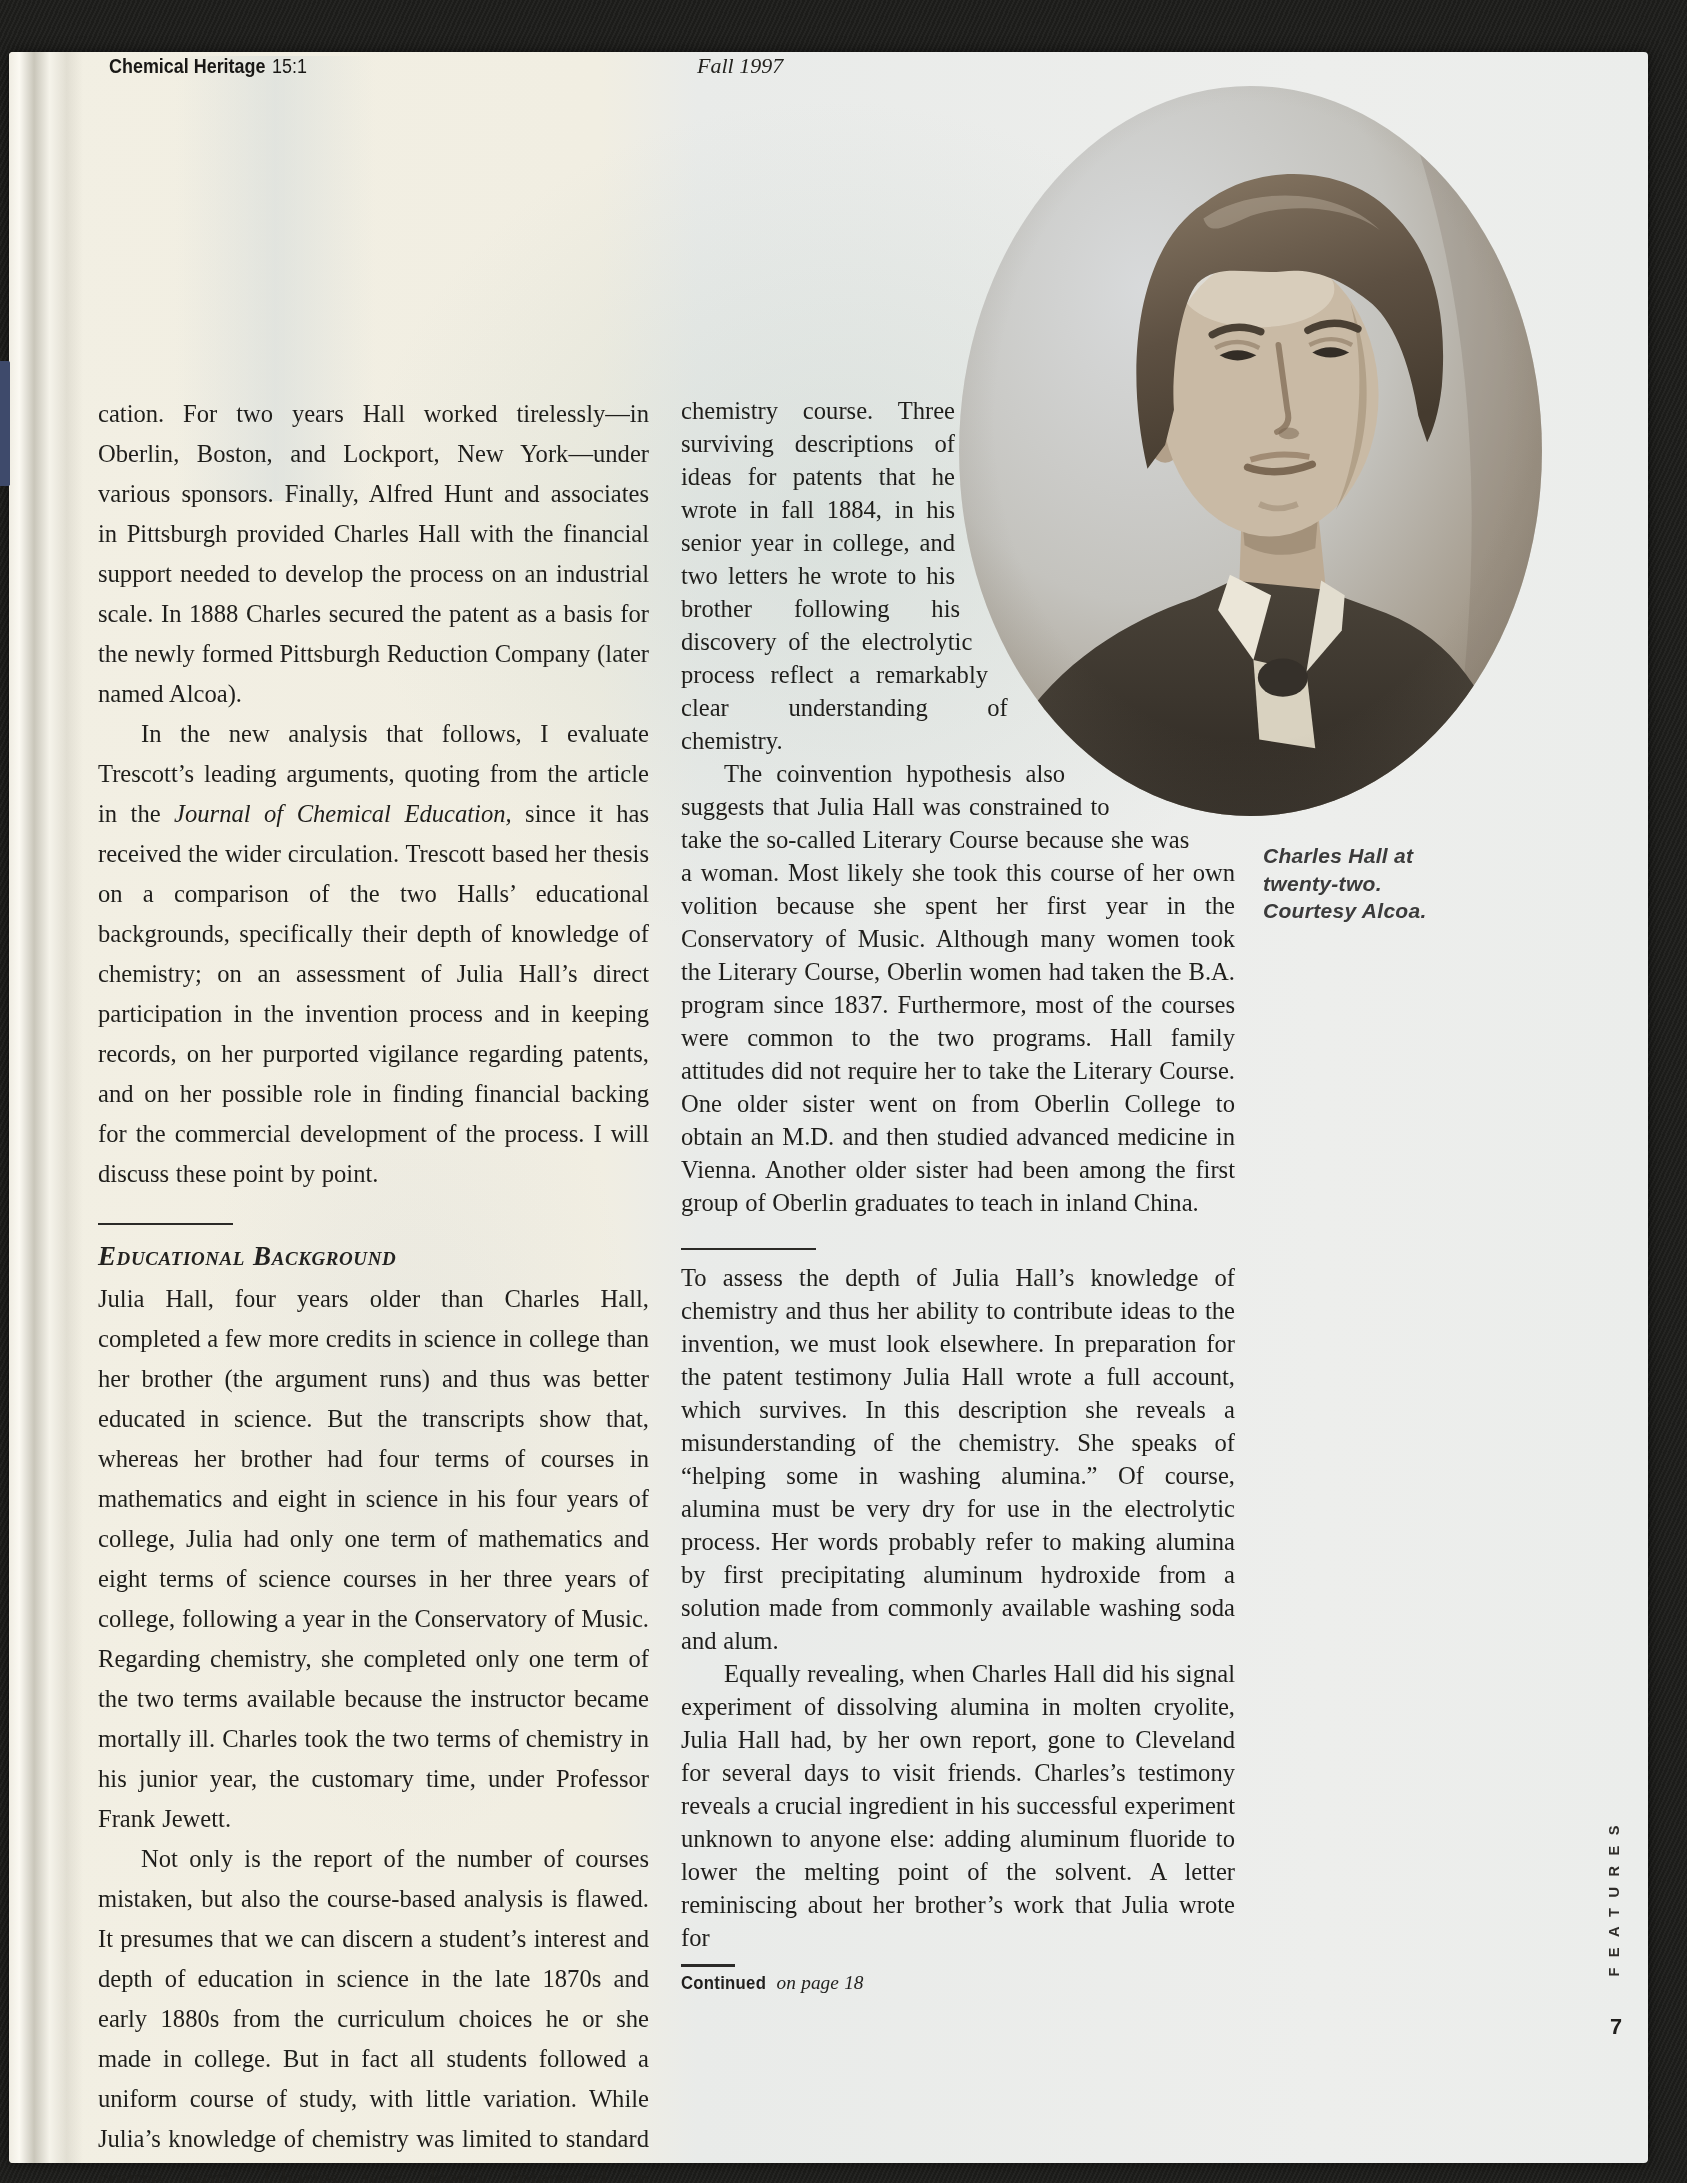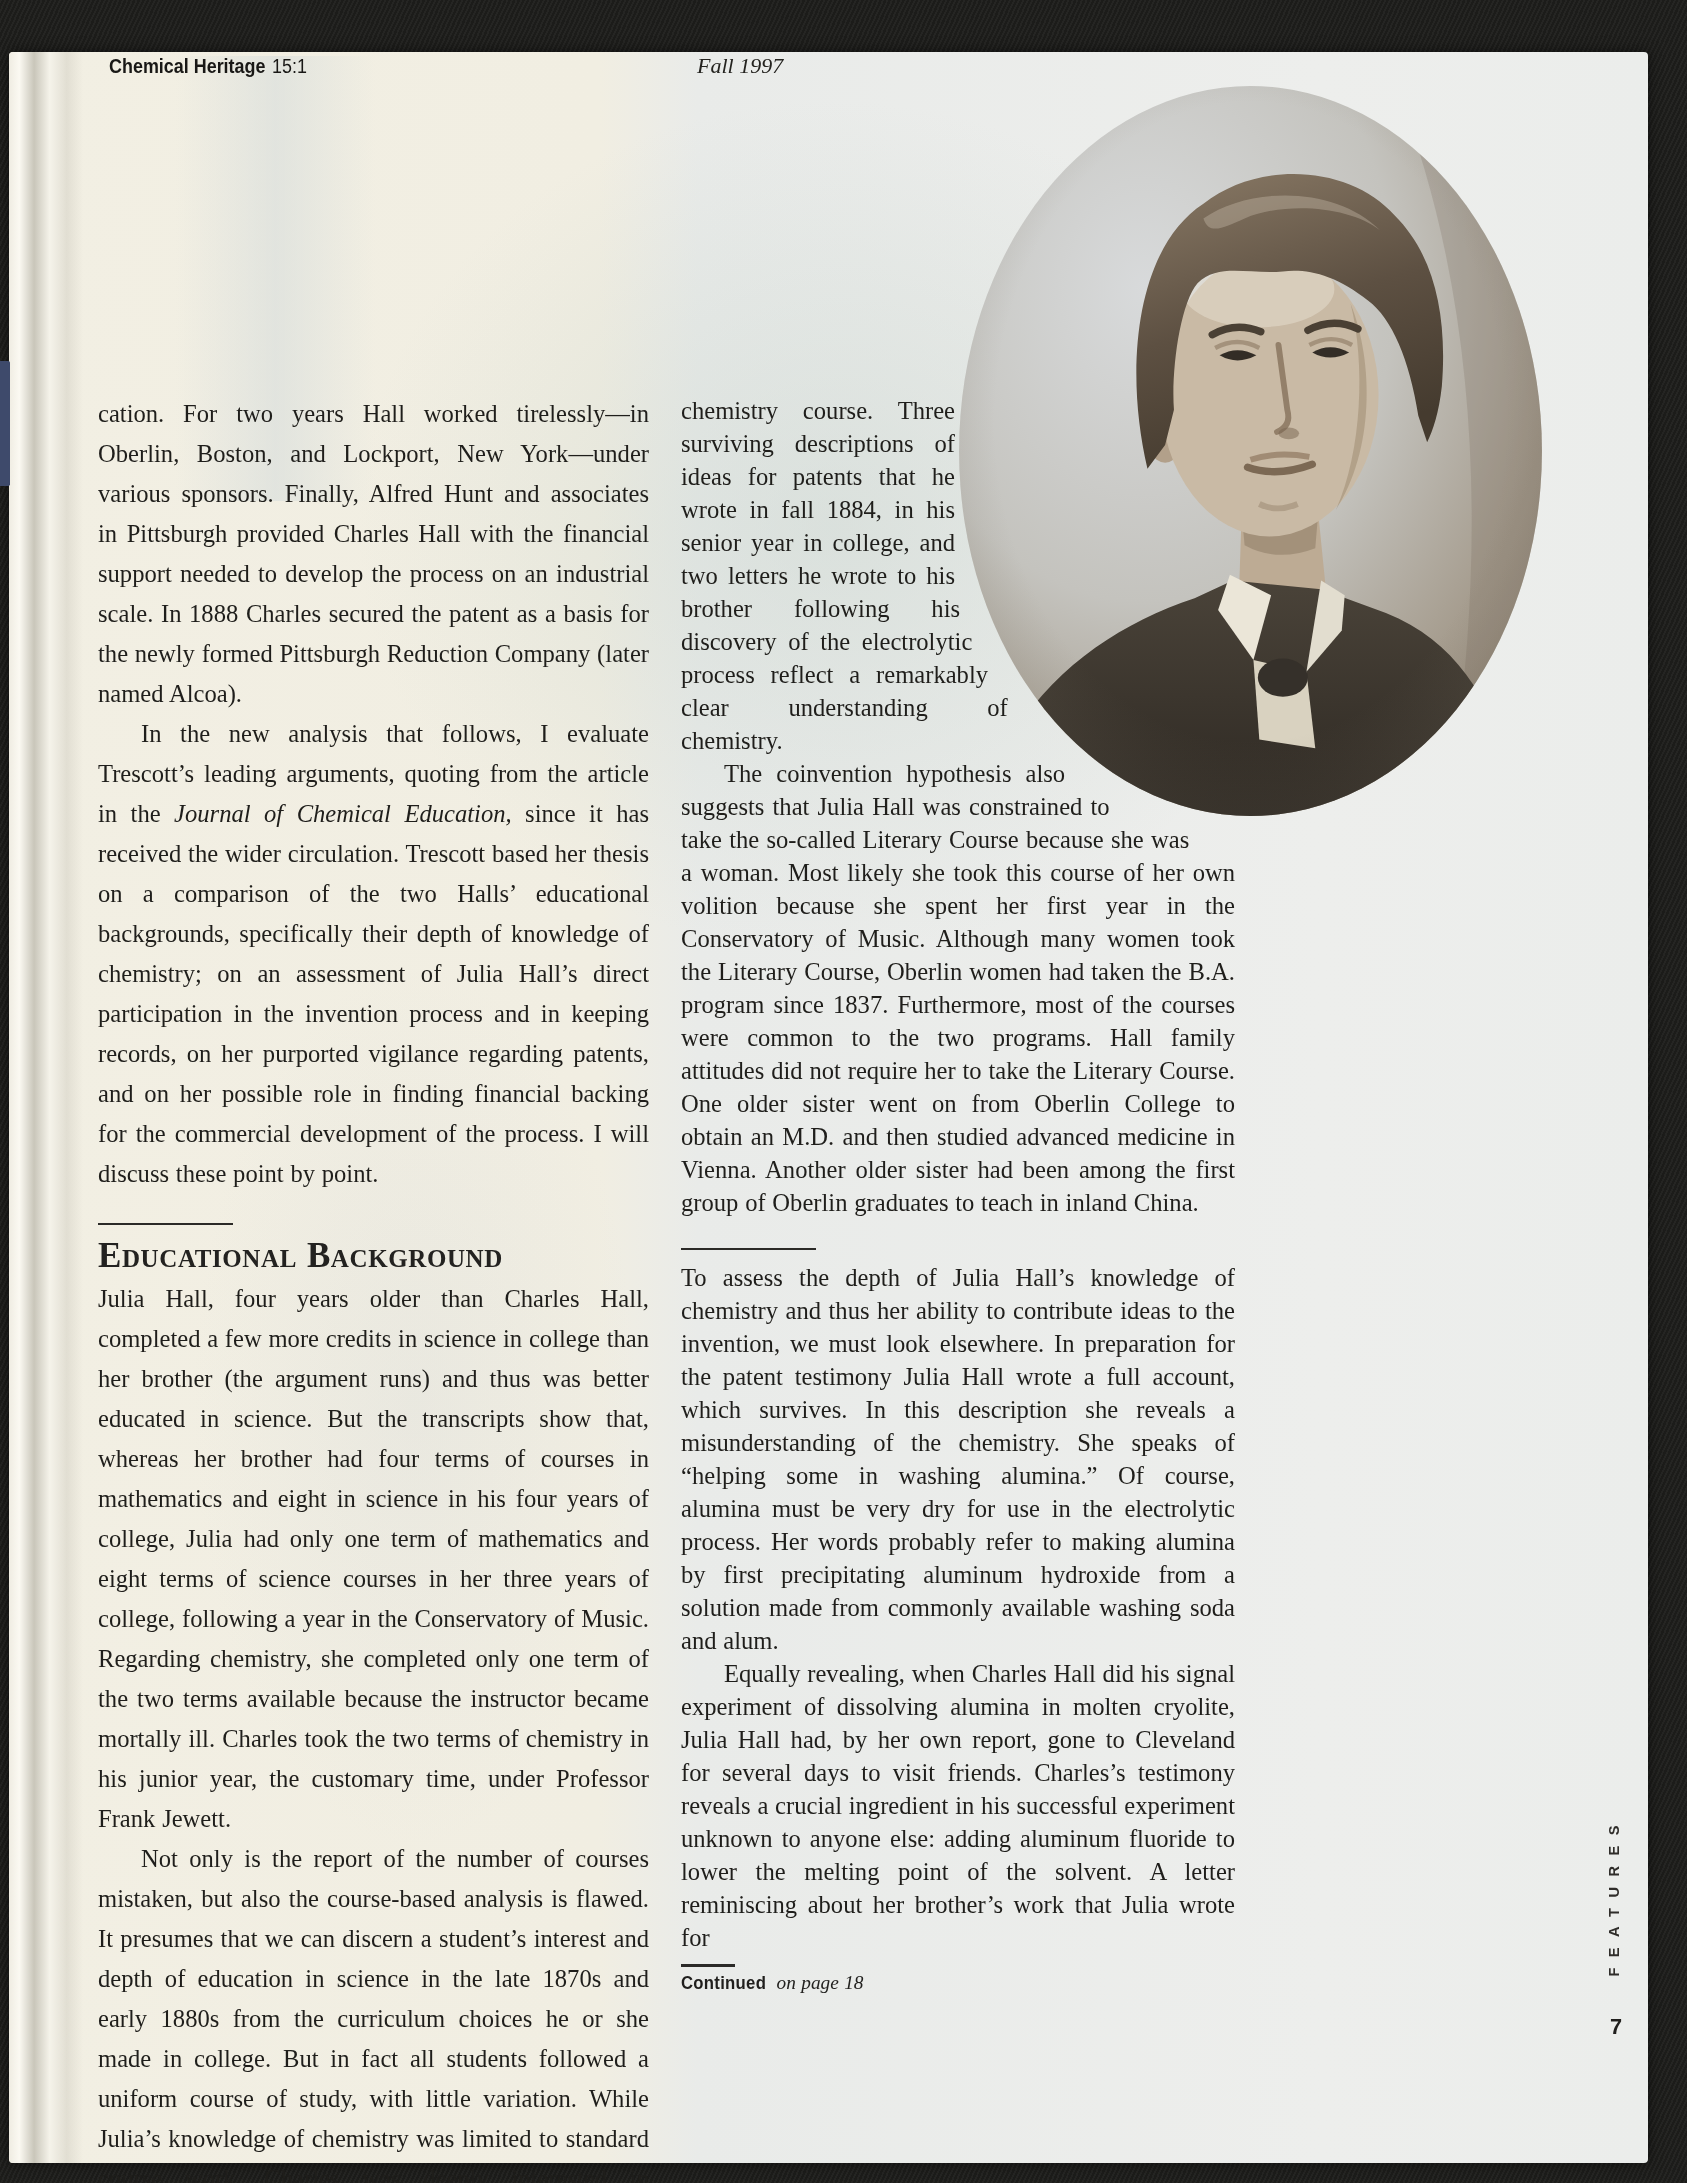--- a/index.html
+++ b/index.html
@@ -27,21 +27,21 @@
   .mast-left .jissue{font-weight:400;margin-left:7px;}
   .mast-date{position:absolute;left:697px;top:53px;font-style:italic;font-size:22px;color:#24231f;}
 
   .col{position:absolute;top:394px;font-size:24.6px;line-height:40px;word-spacing:0.6px;color:#1f1e1b;}
   .col1{left:98px;width:551px;}
   .col2{left:681px;width:554px;line-height:33px;}
   .para{margin:0;text-align:justify;}
   .indent{text-indent:43px;}
   .it{font-style:italic;}
   .sect-rule{width:135px;height:1.8px;background:#2b2a27;margin:29px 0 11.7px 0;}
-  .sect-title{font-variant:small-caps;font-size:35px;letter-spacing:0.6px;color:#232220;margin:0 0 2.3px 0;}
+  .sect-title{font-variant:small-caps;font-size:27px;letter-spacing:0.6px;color:#232220;margin:0 0 2.3px 0;font-style:italic;}
 
   .photo-spacer{float:right;width:280px;height:430px;
         shape-outside:ellipse(296px 359px at 295px 62px);shape-margin:15.2px;}
   .photo{position:absolute;left:956px;top:83px;width:589px;height:736px;}
   .caption{position:absolute;left:1263px;top:842px;width:275px;
         font-family:"Liberation Sans", sans-serif;font-style:italic;font-weight:700;
         font-size:21px;line-height:27.5px;color:#3b3b3b;letter-spacing:0.3px;}
 
   .cont-rule{width:54px;height:2.9px;background:#2b2a28;margin:9.4px 0 3.5px 0;}
   .cont-line{font-size:19.3px;line-height:26px;}
@@ -134,20 +134,25 @@
 
         <path d="M130,262 C114,194 122,112 168,82 C206,52 268,56 298,90 C324,116 334,156 330,206 C328,224 324,236 320,244
                  L314,226 C308,188 296,160 280,148 C258,130 238,126 222,128 C198,130 178,122 164,136 C152,150 146,196 148,222
                  L142,246 Z" fill="url(#hairGrad)"></path>
         <path d="M168,92 C200,70 258,70 288,100 C268,84 224,80 196,92 C182,98 172,104 168,92 Z" fill="rgba(210,198,180,0.35)"></path>
         <rect x="0" y="0" width="400" height="500" fill="url(#vign)"></rect>
       </g>
     </svg>
   </div>
 
+  <div class="caption">
+    <div>Charles Hall at</div>
+    <div>twenty-two.</div>
+    <div>Courtesy Alcoa.</div>
+  </div>
 
   <div class="col col1">
     <p class="para">cation. For two years Hall worked tirelessly—in Oberlin, Boston, and Lockport, New York—under various sponsors. Finally, Alfred Hunt and associates in Pittsburgh provided Charles Hall with the financial support needed to develop the process on an industrial scale. In 1888 Charles secured the patent as a basis for the newly formed Pittsburgh Reduction Company (later named Alcoa).</p>
     <p class="para indent"><span>In the new analysis that follows, I evaluate Trescott’s leading arguments, quoting from the article in the </span><span class="it">Journal of Chemical Education,</span><span> since it has received the wider circulation. Trescott based her thesis on a comparison of the two Halls’ educational backgrounds, specifically their depth of knowledge of chemistry; on an assessment of Julia Hall’s direct participation in the invention process and in keeping records, on her purported vigilance regarding patents, and on her possible role in finding financial backing for the commercial development of the process. I will discuss these point by point.</span></p>
     <div class="sect-rule"></div>
     <h2 class="sect-title">Educational Background</h2>
     <p class="para">Julia Hall, four years older than Charles Hall, completed a few more credits in science in college than her brother (the argument runs) and thus was better educated in science. But the transcripts show that, whereas her brother had four terms of courses in mathematics and eight in science in his four years of college, Julia had only one term of mathematics and eight terms of science courses in her three years of college, following a year in the Conservatory of Music. Regarding chemistry, she completed only one term of the two terms available because the instructor became mortally ill. Charles took the two terms of chemistry in his junior year, the customary time, under Professor Frank Jewett.</p>
     <p class="para indent">Not only is the report of the number of courses mistaken, but also the course-based analysis is flawed. It presumes that we can discern a student’s interest and depth of education in science in the late 1870s and early 1880s from the curriculum choices he or she made in college. But in fact all students followed a uniform course of study, with little variation. While Julia’s knowledge of chemistry was limited to standard course work, Charles was deeply interested in chemistry even before he entered college and was engaged in research with Jewett from the time he began his college career, two years before he took the</p>
   </div>
 

